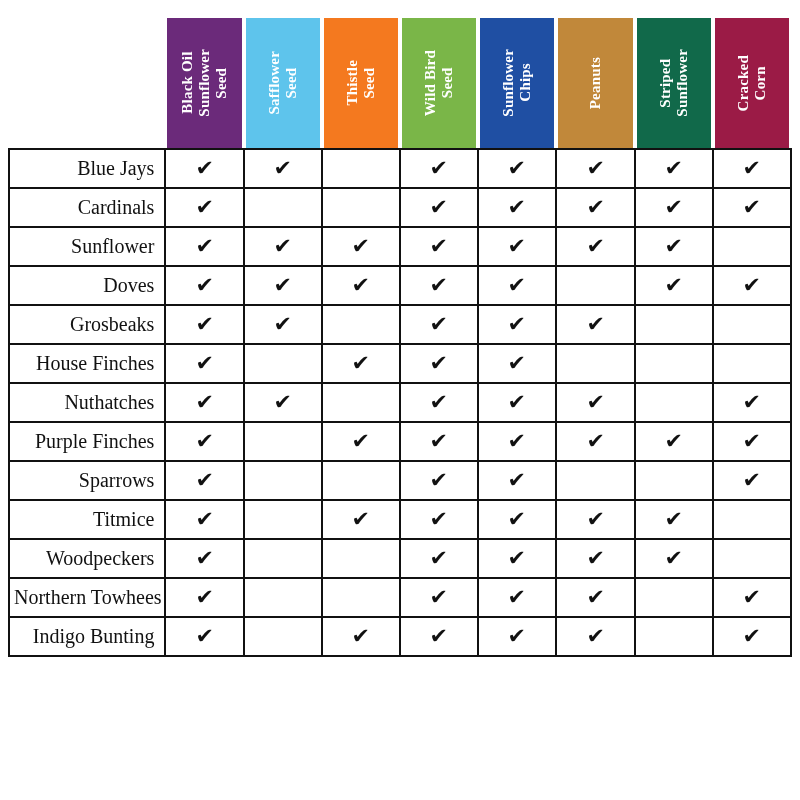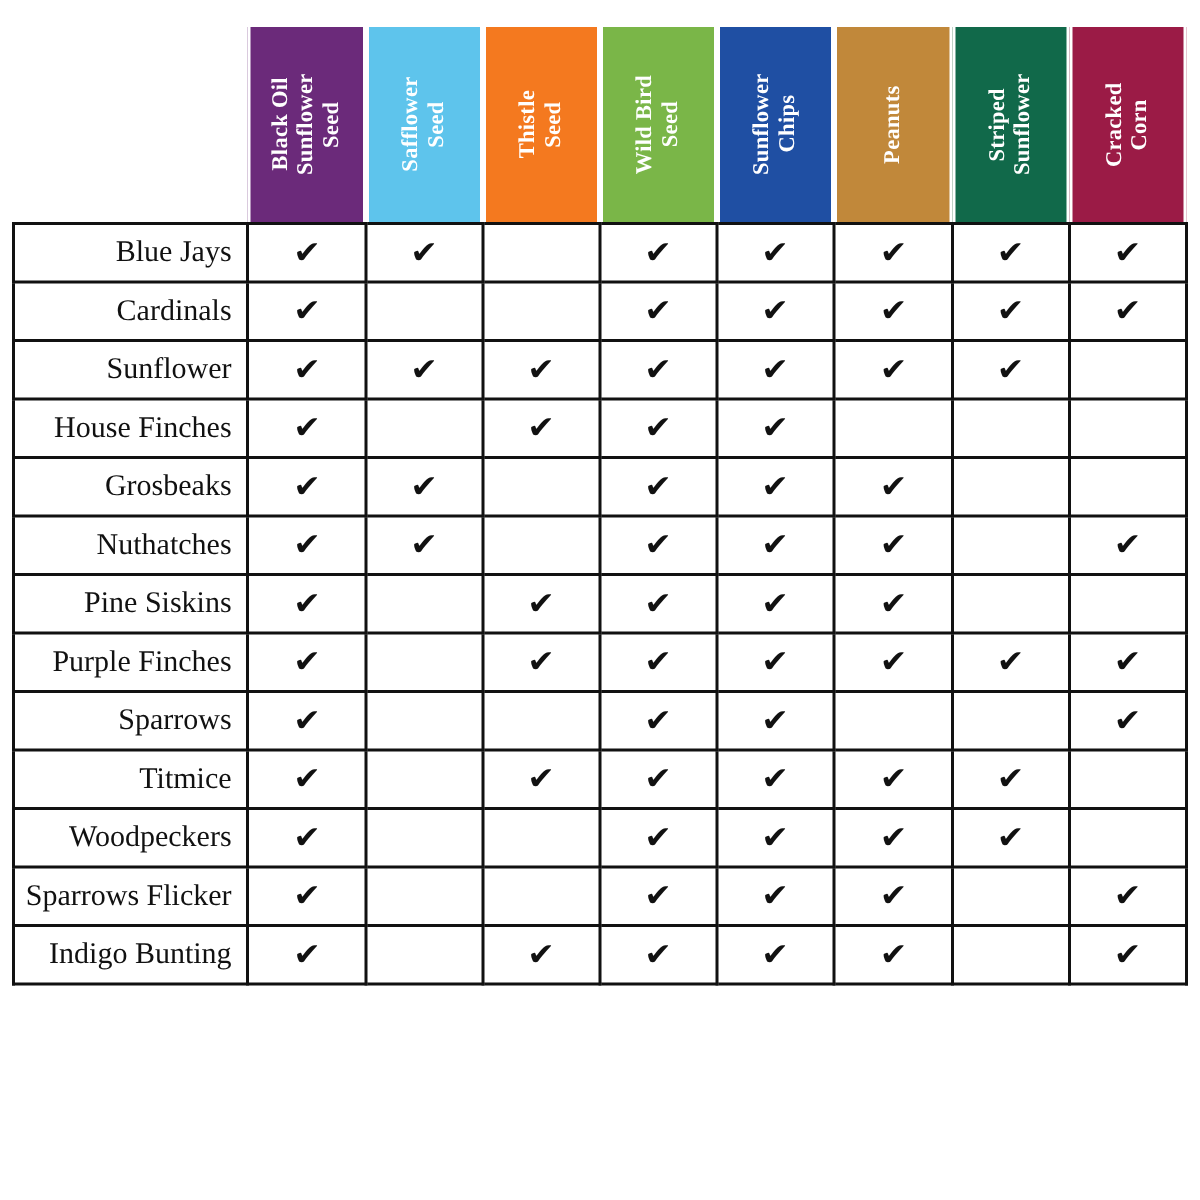--- a/index.html
+++ b/index.html
@@ -193,64 +193,64 @@
           <td class="cell"><span class="check">✔</span></td>
           <td class="cell"><span class="check">✔</span></td>
           <td class="cell"><span class="check">✔</span></td>
           <td class="cell"><span class="check">✔</span></td>
           <td class="cell"><span class="check">✔</span></td>
           <td class="cell"><span class="check">✔</span></td>
           <td class="cell"><span class="check">✔</span></td>
           <td class="cell"><span class="empty"></span></td>
         </tr>
         <tr>
+          <td class="rowlabel">Doves</td>
+          <td class="cell"><span class="check">✔</span></td>
+          <td class="cell"><span class="check">✔</span></td>
+          <td class="cell"><span class="check">✔</span></td>
+          <td class="cell"><span class="check">✔</span></td>
+          <td class="cell"><span class="check">✔</span></td>
+          <td class="cell"><span class="empty"></span></td>
+          <td class="cell"><span class="check">✔</span></td>
+          <td class="cell"><span class="check">✔</span></td>
+        </tr>
+        <tr>
+          <td class="rowlabel">Grosbeaks</td>
+          <td class="cell"><span class="check">✔</span></td>
+          <td class="cell"><span class="check">✔</span></td>
+          <td class="cell"><span class="empty"></span></td>
+          <td class="cell"><span class="check">✔</span></td>
+          <td class="cell"><span class="check">✔</span></td>
+          <td class="cell"><span class="check">✔</span></td>
+          <td class="cell"><span class="empty"></span></td>
+          <td class="cell"><span class="empty"></span></td>
+        </tr>
+        <tr>
           <td class="rowlabel">House Finches</td>
           <td class="cell"><span class="check">✔</span></td>
           <td class="cell"><span class="empty"></span></td>
           <td class="cell"><span class="check">✔</span></td>
           <td class="cell"><span class="check">✔</span></td>
           <td class="cell"><span class="check">✔</span></td>
           <td class="cell"><span class="empty"></span></td>
           <td class="cell"><span class="empty"></span></td>
           <td class="cell"><span class="empty"></span></td>
         </tr>
         <tr>
-          <td class="rowlabel">Grosbeaks</td>
-          <td class="cell"><span class="check">✔</span></td>
-          <td class="cell"><span class="check">✔</span></td>
-          <td class="cell"><span class="empty"></span></td>
-          <td class="cell"><span class="check">✔</span></td>
-          <td class="cell"><span class="check">✔</span></td>
-          <td class="cell"><span class="check">✔</span></td>
-          <td class="cell"><span class="empty"></span></td>
-          <td class="cell"><span class="empty"></span></td>
-        </tr>
-        <tr>
           <td class="rowlabel">Nuthatches</td>
           <td class="cell"><span class="check">✔</span></td>
           <td class="cell"><span class="check">✔</span></td>
           <td class="cell"><span class="empty"></span></td>
           <td class="cell"><span class="check">✔</span></td>
           <td class="cell"><span class="check">✔</span></td>
           <td class="cell"><span class="check">✔</span></td>
           <td class="cell"><span class="empty"></span></td>
           <td class="cell"><span class="check">✔</span></td>
         </tr>
         <tr>
-          <td class="rowlabel">Pine Siskins</td>
-          <td class="cell"><span class="check">✔</span></td>
-          <td class="cell"><span class="empty"></span></td>
-          <td class="cell"><span class="check">✔</span></td>
-          <td class="cell"><span class="check">✔</span></td>
-          <td class="cell"><span class="check">✔</span></td>
-          <td class="cell"><span class="check">✔</span></td>
-          <td class="cell"><span class="empty"></span></td>
-          <td class="cell"><span class="empty"></span></td>
-        </tr>
-        <tr>
           <td class="rowlabel">Purple Finches</td>
           <td class="cell"><span class="check">✔</span></td>
           <td class="cell"><span class="empty"></span></td>
           <td class="cell"><span class="check">✔</span></td>
           <td class="cell"><span class="check">✔</span></td>
           <td class="cell"><span class="check">✔</span></td>
           <td class="cell"><span class="check">✔</span></td>
           <td class="cell"><span class="check">✔</span></td>
           <td class="cell"><span class="check">✔</span></td>
         </tr>
@@ -281,21 +281,21 @@
           <td class="cell"><span class="check">✔</span></td>
           <td class="cell"><span class="empty"></span></td>
           <td class="cell"><span class="empty"></span></td>
           <td class="cell"><span class="check">✔</span></td>
           <td class="cell"><span class="check">✔</span></td>
           <td class="cell"><span class="check">✔</span></td>
           <td class="cell"><span class="check">✔</span></td>
           <td class="cell"><span class="empty"></span></td>
         </tr>
         <tr>
-          <td class="rowlabel">Sparrows Flicker</td>
+          <td class="rowlabel">Northern Towhees</td>
           <td class="cell"><span class="check">✔</span></td>
           <td class="cell"><span class="empty"></span></td>
           <td class="cell"><span class="empty"></span></td>
           <td class="cell"><span class="check">✔</span></td>
           <td class="cell"><span class="check">✔</span></td>
           <td class="cell"><span class="check">✔</span></td>
           <td class="cell"><span class="empty"></span></td>
           <td class="cell"><span class="check">✔</span></td>
         </tr>
         <tr>

